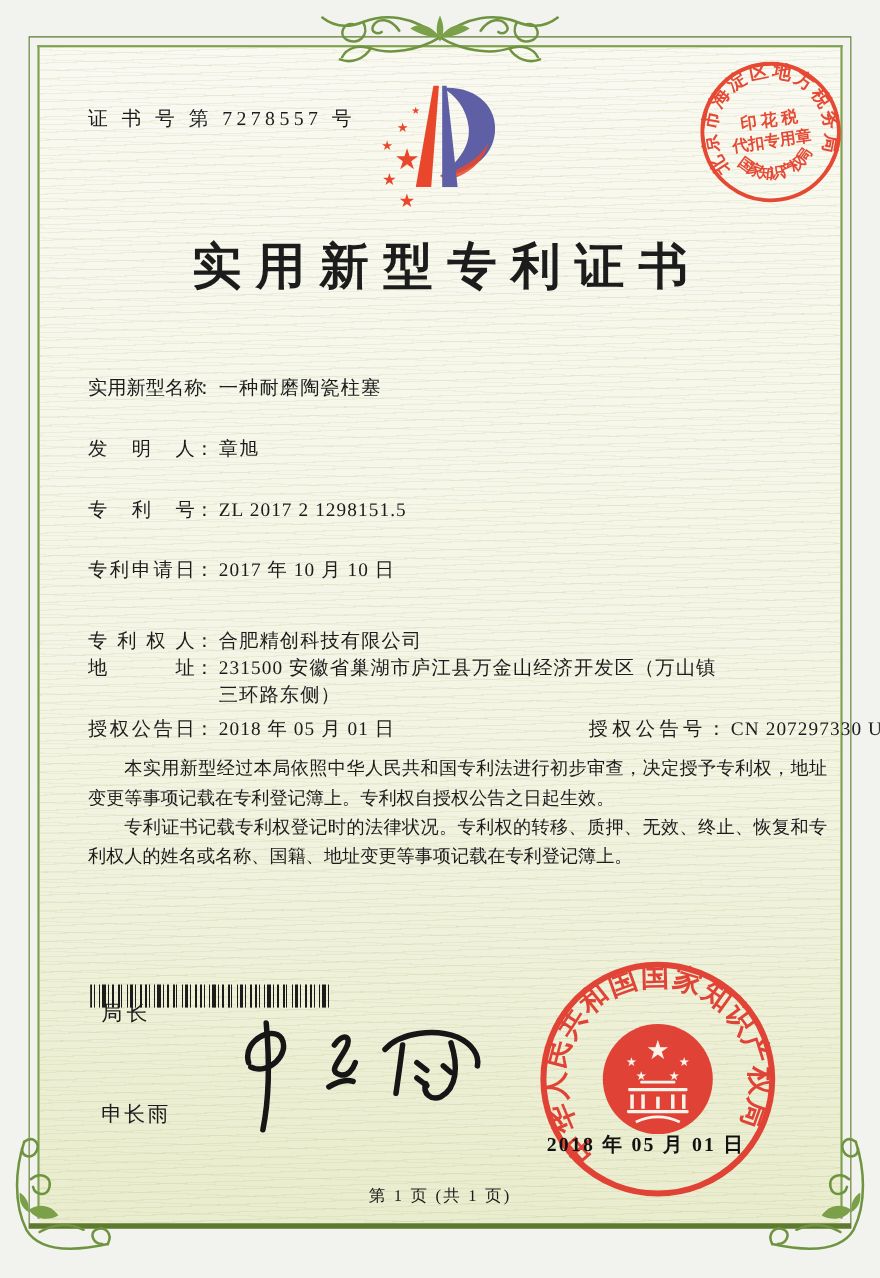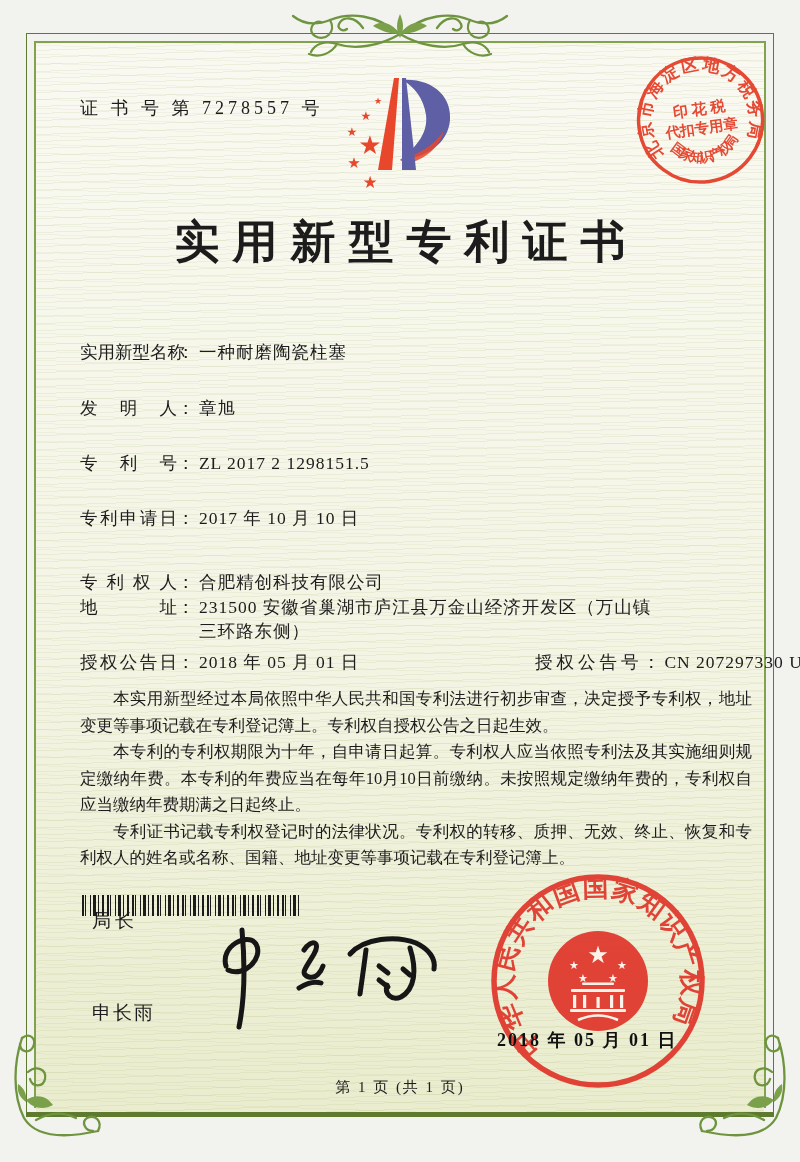--- a/index.html
+++ b/index.html
@@ -163,21 +163,20 @@
     <span class="flabel">授权公告日</span><span>：</span>
     <span class="fvalue">2018 年 05 月 01 日</span>
     <span class="grant-right">
       <span class="glabel">授权公告号</span><span>：</span>
       <span class="fvalue">CN 207297330 U</span>
     </span>
   </div>
 
   <div class="body-text">
     <p>本实用新型经过本局依照中华人民共和国专利法进行初步审查，决定授予专利权，地址变更等事项记载在专利登记簿上。专利权自授权公告之日起生效。</p>
-    <p>本专利的专利权期限为十年，自申请日起算。专利权人应当依照专利法及其实施细则规定缴纳年费。本专利的年费应当在每年10月10日前缴纳。未按照规定缴纳年费的，专利权自应当缴纳年费期满之日起终止。</p>
     <p>专利证书记载专利权登记时的法律状况。专利权的转移、质押、无效、终止、恢复和专利权人的姓名或名称、国籍、地址变更等事项记载在专利登记簿上。</p>
   </div>
 
   <div class="barcode"></div>
 
   <div class="signer-title">局长</div>
   <div class="signer-name">申长雨</div>
 
   <svg class="signature" width="255" height="112" viewBox="0 0 255 112">
     <path d="M26,44 C20,24 48,10 56,22 C64,36 44,56 28,48"></path>

